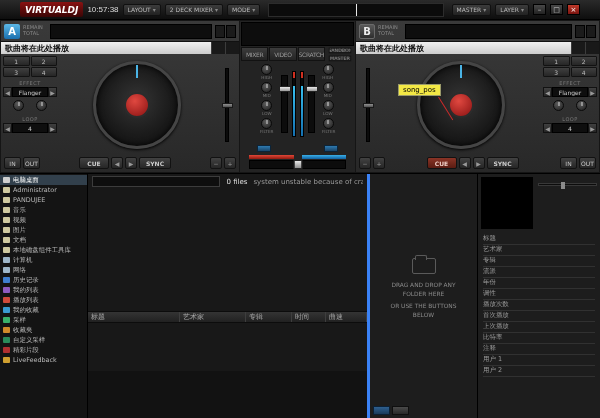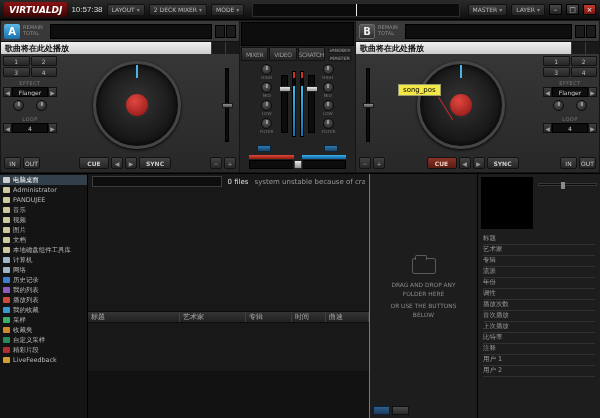--- a/index.html
+++ b/index.html
@@ -8,21 +8,21 @@
     position: relative;
     background: #1e1e1e;
     font-family: "DejaVu Sans", "Liberation Sans", sans-serif;
     color: #aaa;
     overflow: hidden;
     font-size: 7px;
   }
   
   .topbar { position:absolute; top:0; left:0; width:600px; height:20px;
     background:linear-gradient(#2a2a2a,#0e0e0e); border-bottom:1px solid #000;
-    display:flex; align-items:center; gap:4px; padding:0 4px; z-index:5; }
+    display:flex; align-items:center; gap:4px; padding:0 20px; z-index:5; }
   .logo { height:15px; padding:0 5px; background:linear-gradient(#8a1212,#3a0505);
     color:#fff; font-weight:bold; font-style:italic; font-size:9px;
     display:flex; align-items:center; border-radius:2px; }
   .time { font-size:8px; color:#ddd; font-family:Liberation Sans, sans-serif; }
   .tb-btn { height:12px; padding:0 4px; font-size:6px; color:#bbb;
     background:linear-gradient(#3c3c3c,#222); border:1px solid #101010; border-radius:2px;
     display:flex; align-items:center; gap:2px; white-space:nowrap; }
   .caret { font-size:6px; color:#888; }
   .waveform { flex:1; height:14px; background:#0b0b0b; border:1px solid #2c2c2c;
     position:relative; margin:0 4px; }
@@ -133,21 +133,21 @@
   
   .browser { position:absolute; top:173px; left:0; width:600px; height:245px;
     background:#1a1a1a; display:flex; border-top:1px solid #000; }
   .sidebar { width:88px; background:#141414; border-right:1px solid #000; padding:1px 0;
     overflow:hidden; }
   .side-item { display:flex; align-items:center; gap:3px; height:10px; padding:0 3px;
     font-size:7px; color:#b8b8b8; white-space:nowrap; overflow:hidden; }
   .side-item:first-of-type { background:#32404c; color:#fff; }
   .item-icon { width:7px; height:6px; border-radius:1px; flex:none; background:#c8c8c8; }
   .side-label { transform:scale(.92); transform-origin:left center; }
-  .filelist { width:282px; display:flex; flex-direction:column; border-right:1px solid #3b82f6;
+  .filelist { width:282px; display:flex; flex-direction:column; border-right:3px solid #3b82f6;
     background:#181818;gap:48px; }
   .search-row { height:15px; display:flex; align-items:center; gap:6px; padding:2px 4px; }
   .search-input { width:138px; height:11px; background:#0e0e0e; border:1px solid #3c3c3c;
     color:#ccc; font-size:7px; padding:0 3px; font-family:"DejaVu Sans", sans-serif; }
   .files-count { font-size:7px; color:#e0e0e0; white-space:nowrap; }
   .status-msg { font-size:7px; color:#9a9a9a; white-space:nowrap; overflow:hidden; }
   .list-gap { height:26px; }
   .col-header { height:12px; display:flex; background:linear-gradient(#343434,#212121);
     border-top:1px solid #0c0c0c; border-bottom:1px solid #0c0c0c; font-size:7px; color:#a8a8a8;
     align-items:stretch; }

